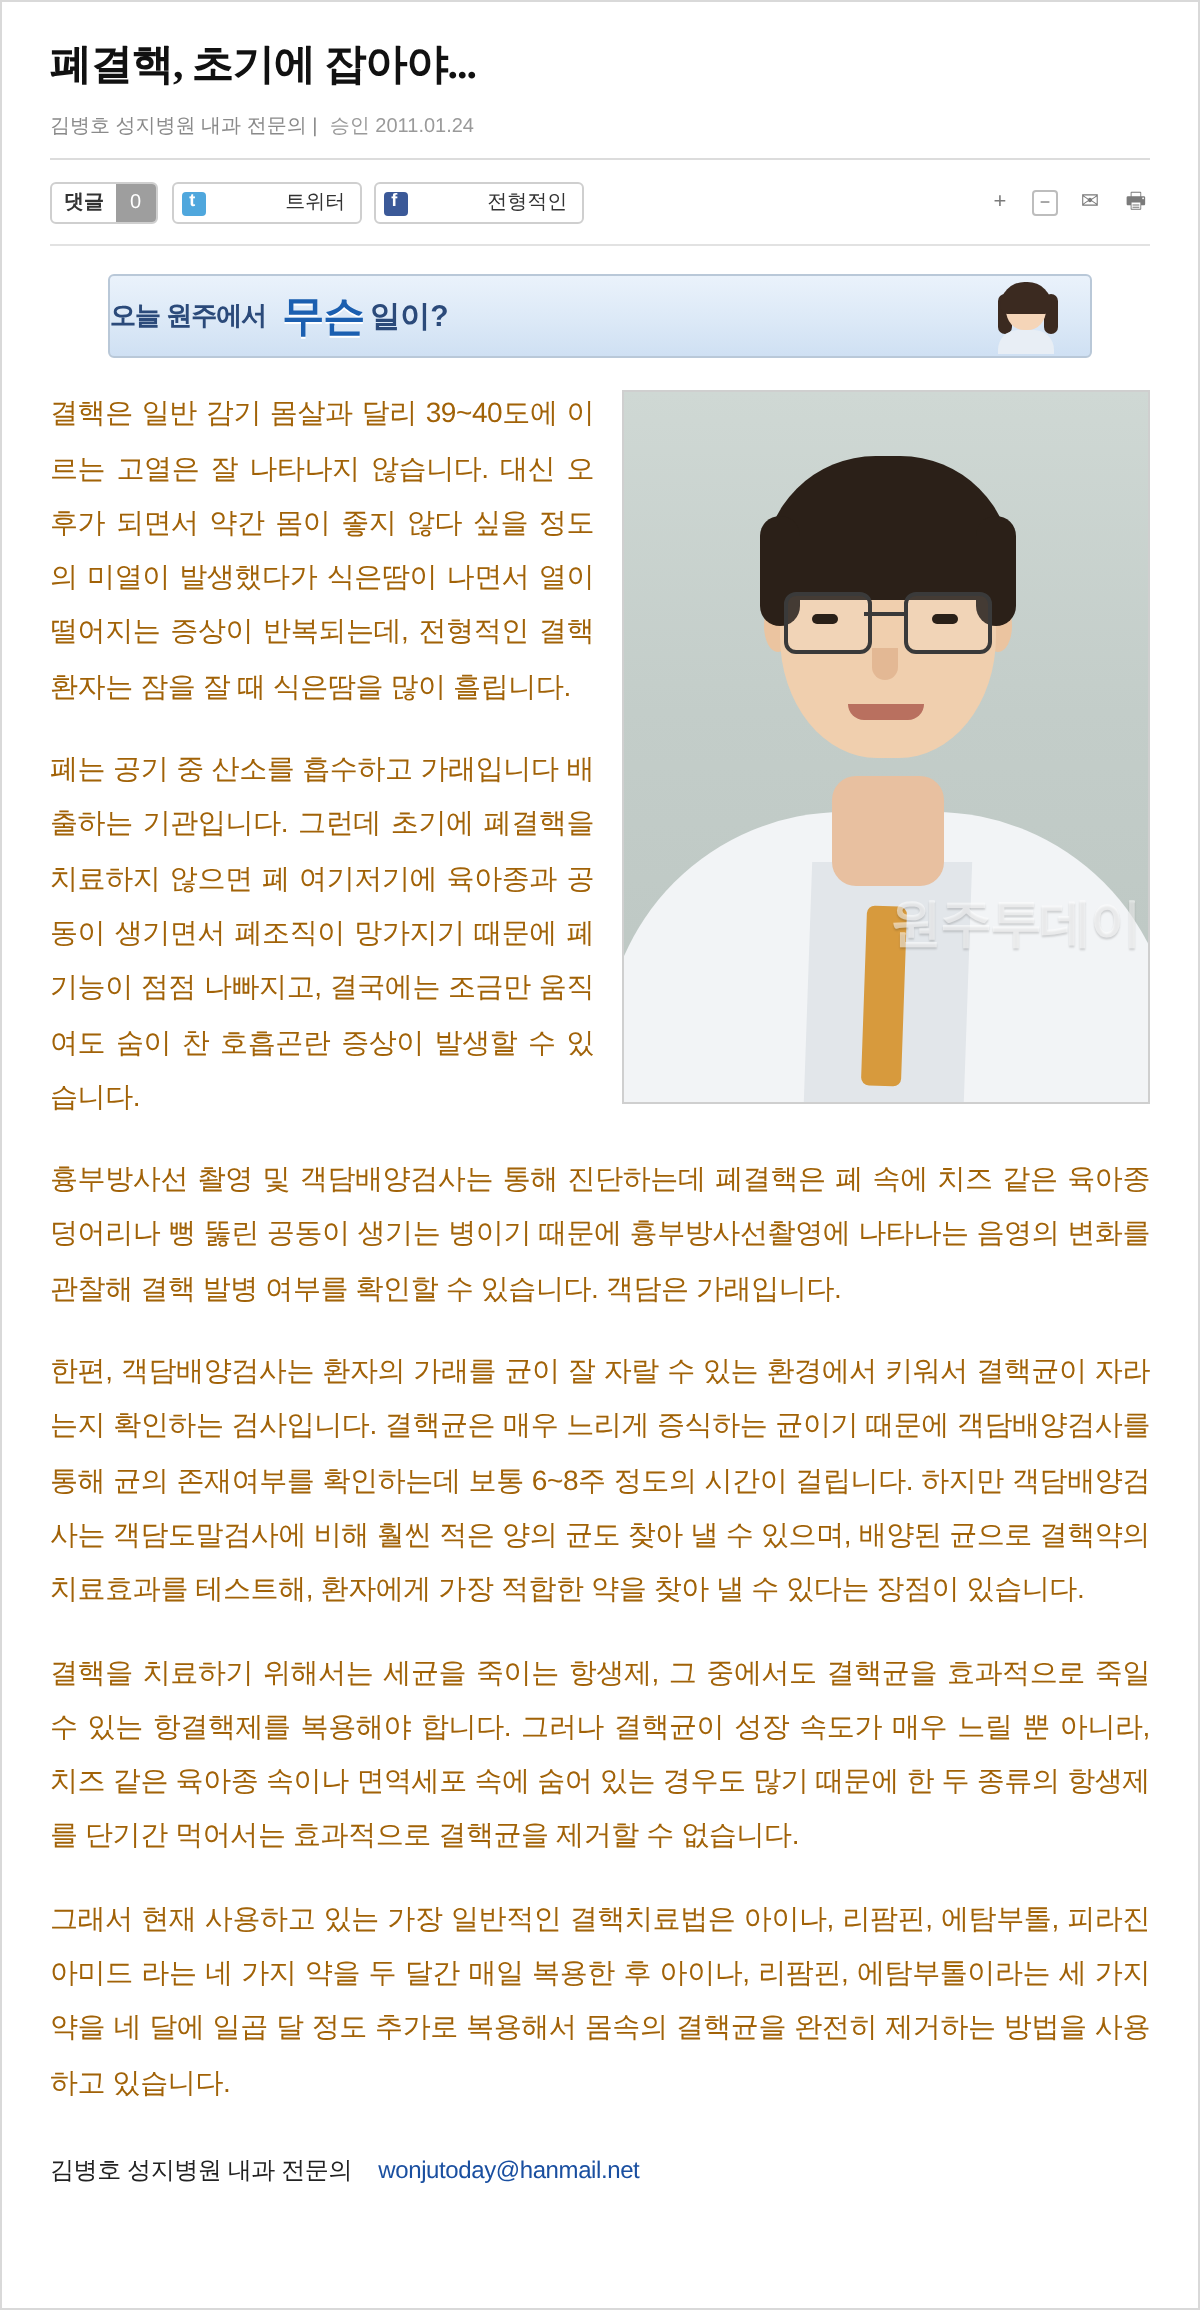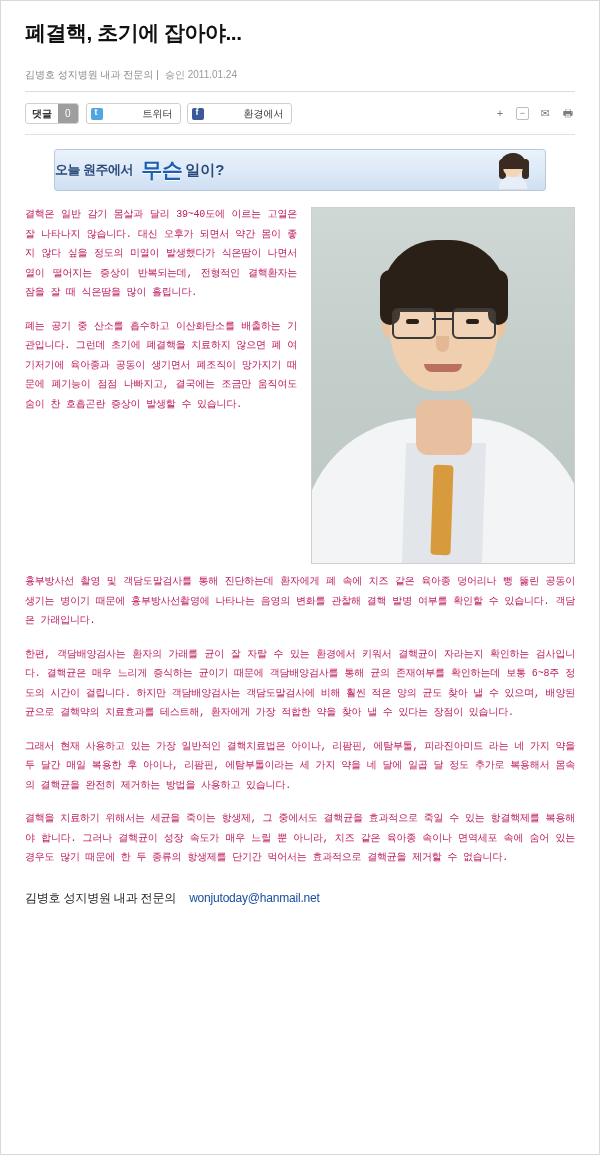--- a/index.html
+++ b/index.html
@@ -24,21 +24,22 @@
   }
   .article-header {
     padding: 18px 24px 0 24px;
   }
   .headline {
     font-size: 21px;
     font-weight: bold;
     color: #111;
     letter-spacing: -0.5px;
     line-height: 1.3;
-    margin: 0 0 22px 0;
+    margin: 0 0 10px 0;
+    font-family: Liberation Serif, serif;
   }
   .byline {
     font-size: 10px;
     color: #8a8a8a;
     padding-bottom: 9px;
     border-bottom: 1px solid #dcdcdc;
   }
   .byline .sep {
     display: inline-block;
     width: 6px;
@@ -393,27 +394,26 @@
   .pt-mouth {
     position: absolute;
     left: 112px;
     top: 156px;
     width: 38px;
     height: 8px;
     background: #b9705f;
     border-radius: 0 0 18px 18px;
   }
   p.para {
-    font-size: 10px;
+    font-size: 14px;
     line-height: 1.95;
-    color: #be185d;
+    color: #a16207;
     letter-spacing: -0.2px;
     margin: 0 0 14px 0;
     text-align: justify;
-    font-family: Liberation Mono, monospace;
   }
   .clearer { clear: both; height: 0; }
   .footer-sign {
     padding: 8px 24px 0 24px;
     font-size: 12px;
     color: #222;
     letter-spacing: -0.2px;
   }
   .footer-sign .email {
     color: #1a4fa0;
@@ -438,21 +438,21 @@
     <div class="btn-comment">
       <span class="label">댓글</span>
       <span class="count">0</span>
     </div>
     <div class="btn-share">
       <span class="sq sq-twitter"></span>
       <span class="label">트위터</span>
     </div>
     <div class="btn-share">
       <span class="sq sq-facebook"></span>
-      <span class="label">환경에서</span>
+      <span class="label">전형적인</span>
     </div>
     <div class="toolbar-right">
       <span class="tool-icon">+</span>
       <span class="tool-icon boxed">−</span>
       <span class="tool-icon">✉</span>
       <span class="tool-icon">🖶</span>
     </div>
   </div>
 
   <div class="banner-wrap">
@@ -483,29 +483,30 @@
       <span class="pt-hair"></span>
       <span class="pt-hair-side-l"></span>
       <span class="pt-hair-side-r"></span>
       <span class="pt-glass-l"></span>
       <span class="pt-glass-r"></span>
       <span class="pt-bridge"></span>
       <span class="pt-eye-l"></span>
       <span class="pt-eye-r"></span>
       <span class="pt-nose"></span>
       <span class="pt-mouth"></span>
+      <span class="wmark">원주투데이</span>
     </div>
 
     <p class="para">결핵은 일반 감기 몸살과 달리 39~40도에 이르는 고열은 잘 나타나지 않습니다. 대신 오후가 되면서 약간 몸이 좋지 않다 싶을 정도의 미열이 발생했다가 식은땀이 나면서 열이 떨어지는 증상이 반복되는데, 전형적인 결핵환자는 잠을 잘 때 식은땀을 많이 흘립니다.</p>
-    <p class="para">폐는 공기 중 산소를 흡수하고 이산화탄소를 배출하는 기관입니다. 그런데 초기에 폐결핵을 치료하지 않으면 폐 여기저기에 육아종과 공동이 생기면서 폐조직이 망가지기 때문에 폐기능이 점점 나빠지고, 결국에는 조금만 움직여도 숨이 찬 호흡곤란 증상이 발생할 수 있습니다.</p>
+    <p class="para">폐는 공기 중 산소를 흡수하고 가래입니다 배출하는 기관입니다. 그런데 초기에 폐결핵을 치료하지 않으면 폐 여기저기에 육아종과 공동이 생기면서 폐조직이 망가지기 때문에 폐기능이 점점 나빠지고, 결국에는 조금만 움직여도 숨이 찬 호흡곤란 증상이 발생할 수 있습니다.</p>
     <div class="clearer"></div>
-    <p class="para">흉부방사선 촬영 및 객담도말검사를 통해 진단하는데 환자에게 폐 속에 치즈 같은 육아종 덩어리나 뻥 뚫린 공동이 생기는 병이기 때문에 흉부방사선촬영에 나타나는 음영의 변화를 관찰해 결핵 발병 여부를 확인할 수 있습니다. 객담은 가래입니다.</p>
+    <p class="para">흉부방사선 촬영 및 객담배양검사는 통해 진단하는데 폐결핵은 폐 속에 치즈 같은 육아종 덩어리나 뻥 뚫린 공동이 생기는 병이기 때문에 흉부방사선촬영에 나타나는 음영의 변화를 관찰해 결핵 발병 여부를 확인할 수 있습니다. 객담은 가래입니다.</p>
     <p class="para">한편, 객담배양검사는 환자의 가래를 균이 잘 자랄 수 있는 환경에서 키워서 결핵균이 자라는지 확인하는 검사입니다. 결핵균은 매우 느리게 증식하는 균이기 때문에 객담배양검사를 통해 균의 존재여부를 확인하는데 보통 6~8주 정도의 시간이 걸립니다. 하지만 객담배양검사는 객담도말검사에 비해 훨씬 적은 양의 균도 찾아 낼 수 있으며, 배양된 균으로 결핵약의 치료효과를 테스트해, 환자에게 가장 적합한 약을 찾아 낼 수 있다는 장점이 있습니다.</p>
+    <p class="para">결핵을 치료하기 위해서는 세균을 죽이는 항생제, 그 중에서도 결핵균을 효과적으로 죽일 수 있는 항결핵제를 복용해야 합니다. 그러나 결핵균이 성장 속도가 매우 느릴 뿐 아니라, 치즈 같은 육아종 속이나 면역세포 속에 숨어 있는 경우도 많기 때문에 한 두 종류의 항생제를 단기간 먹어서는 효과적으로 결핵균을 제거할 수 없습니다.</p>
     <p class="para">그래서 현재 사용하고 있는 가장 일반적인 결핵치료법은 아이나, 리팜핀, 에탐부톨, 피라진아미드 라는 네 가지 약을 두 달간 매일 복용한 후 아이나, 리팜핀, 에탐부톨이라는 세 가지 약을 네 달에 일곱 달 정도 추가로 복용해서 몸속의 결핵균을 완전히 제거하는 방법을 사용하고 있습니다.</p>
-    <p class="para">결핵을 치료하기 위해서는 세균을 죽이는 항생제, 그 중에서도 결핵균을 효과적으로 죽일 수 있는 항결핵제를 복용해야 합니다. 그러나 결핵균이 성장 속도가 매우 느릴 뿐 아니라, 치즈 같은 육아종 속이나 면역세포 속에 숨어 있는 경우도 많기 때문에 한 두 종류의 항생제를 단기간 먹어서는 효과적으로 결핵균을 제거할 수 없습니다.</p>
   </div>
 
   <div class="footer-sign">
     <span>김병호 성지병원 내과 전문의</span>
     <span class="email">wonjutoday@hanmail.net</span>
   </div>
 
 </div>
 
 </body></html>

